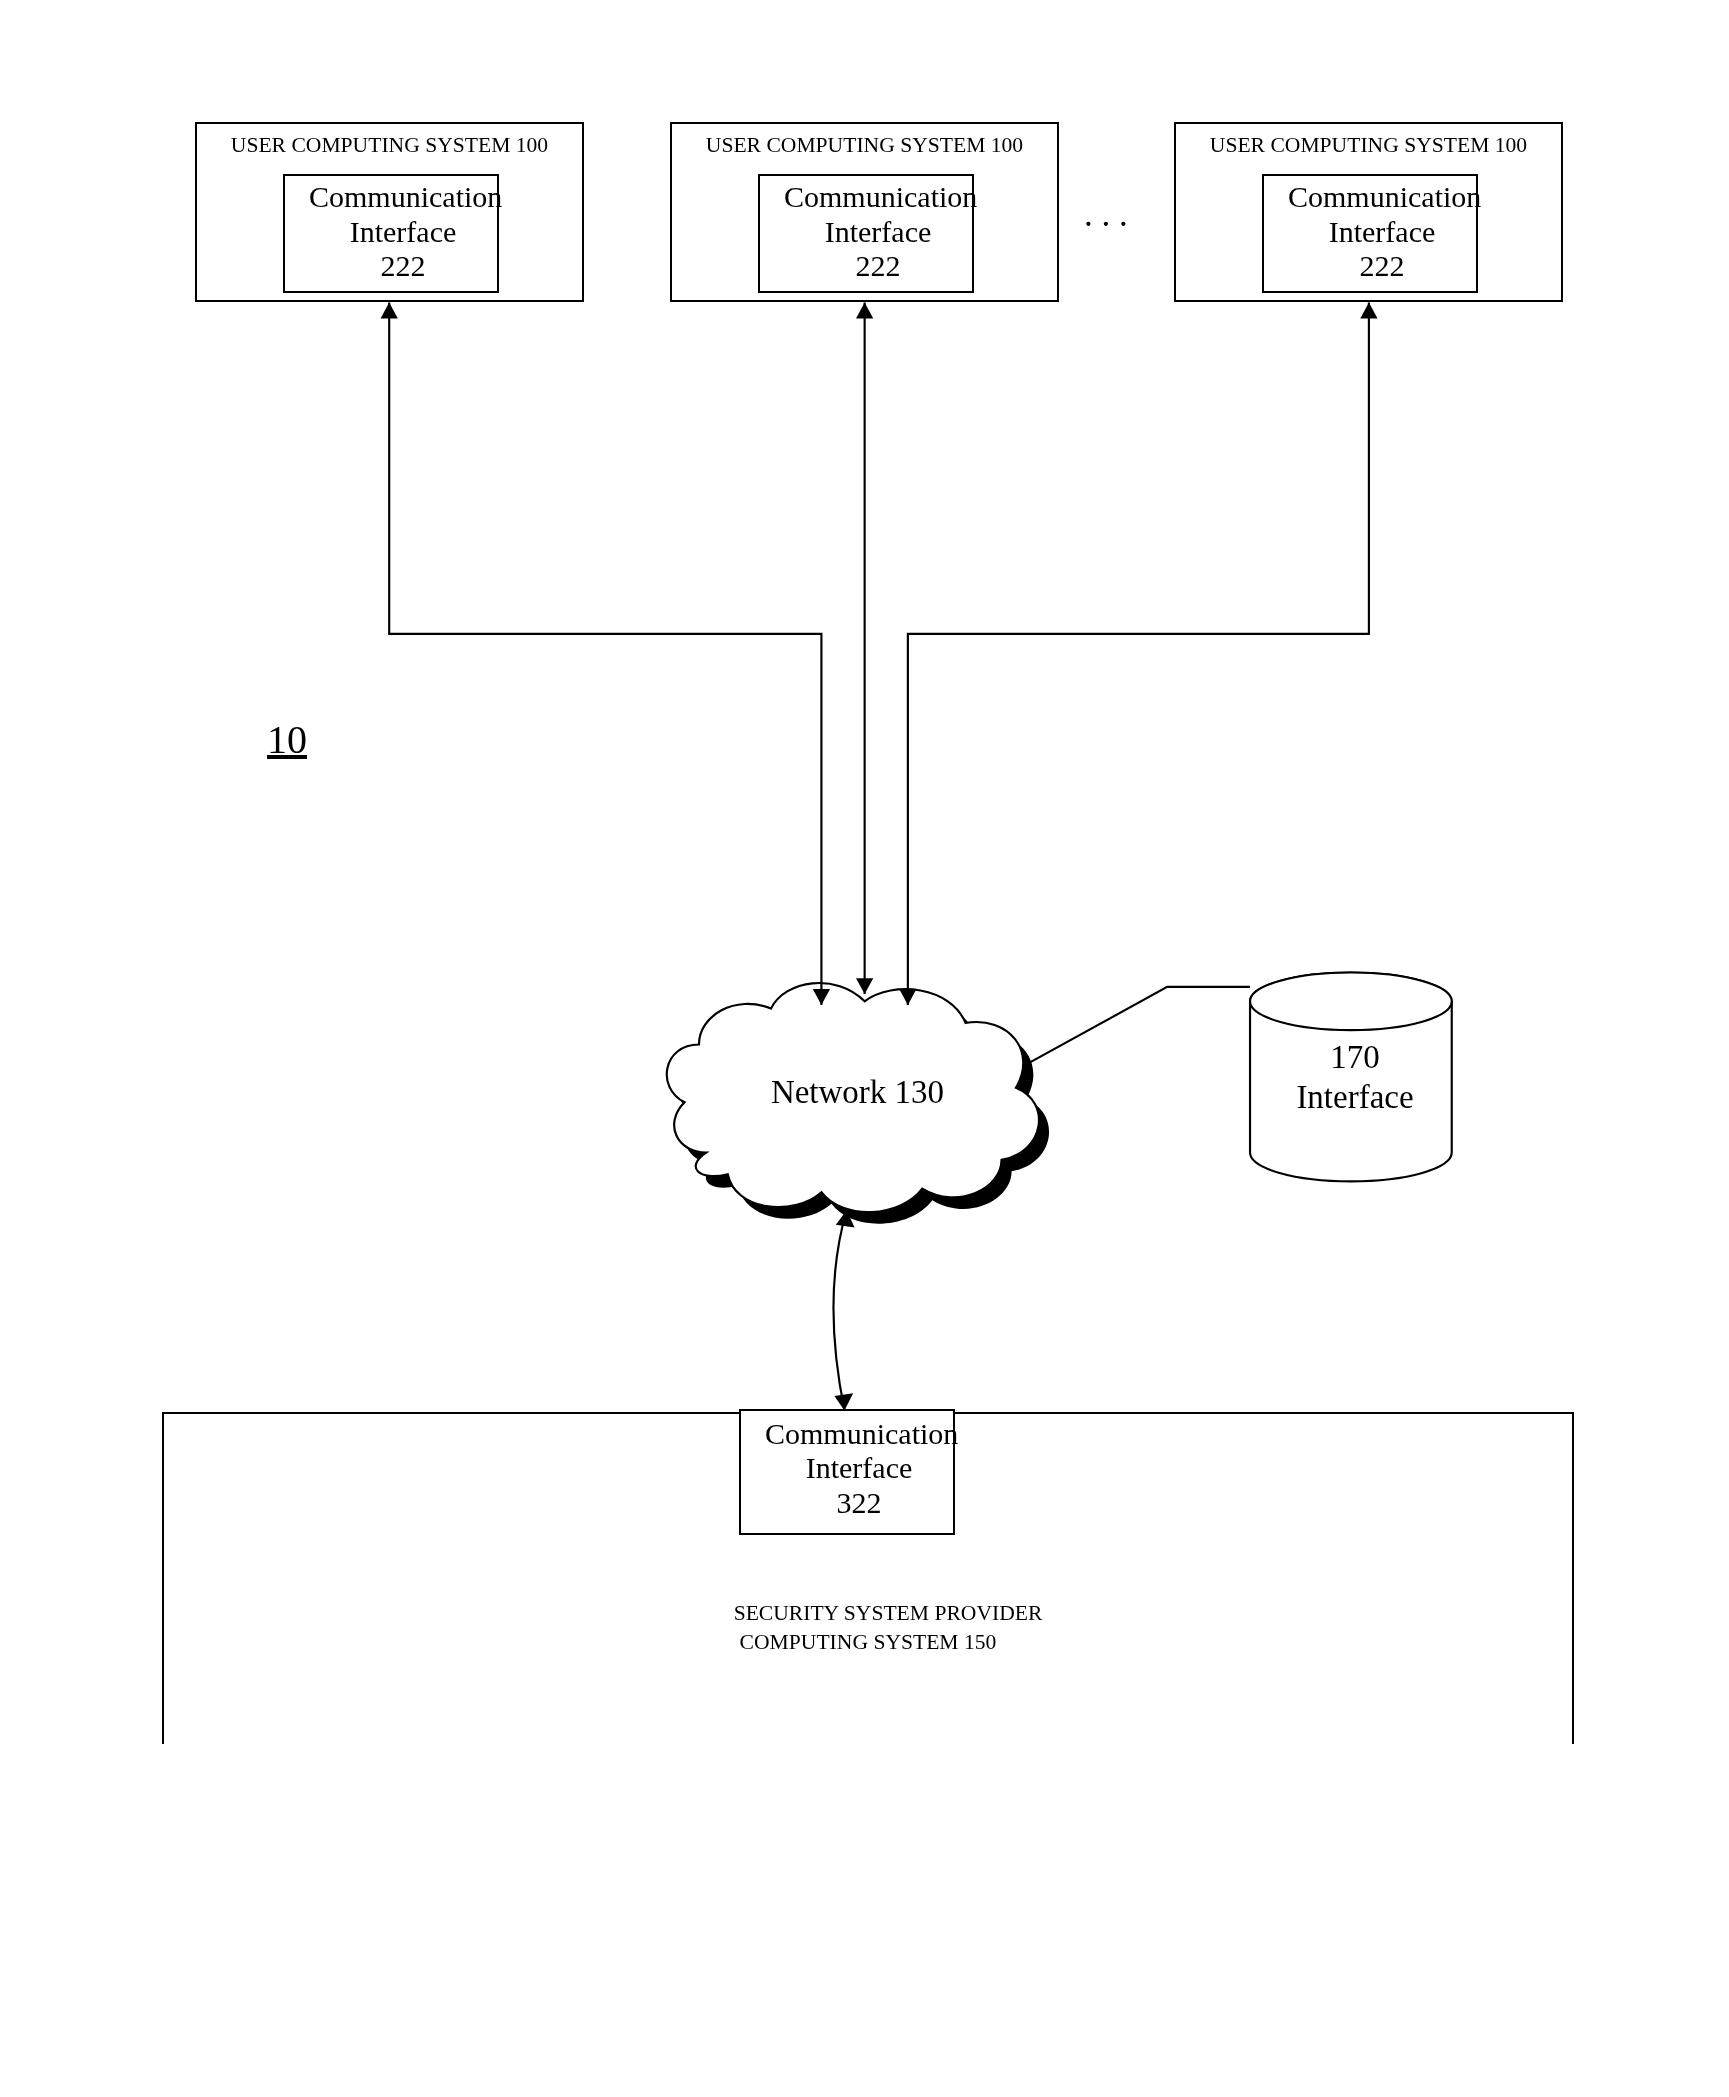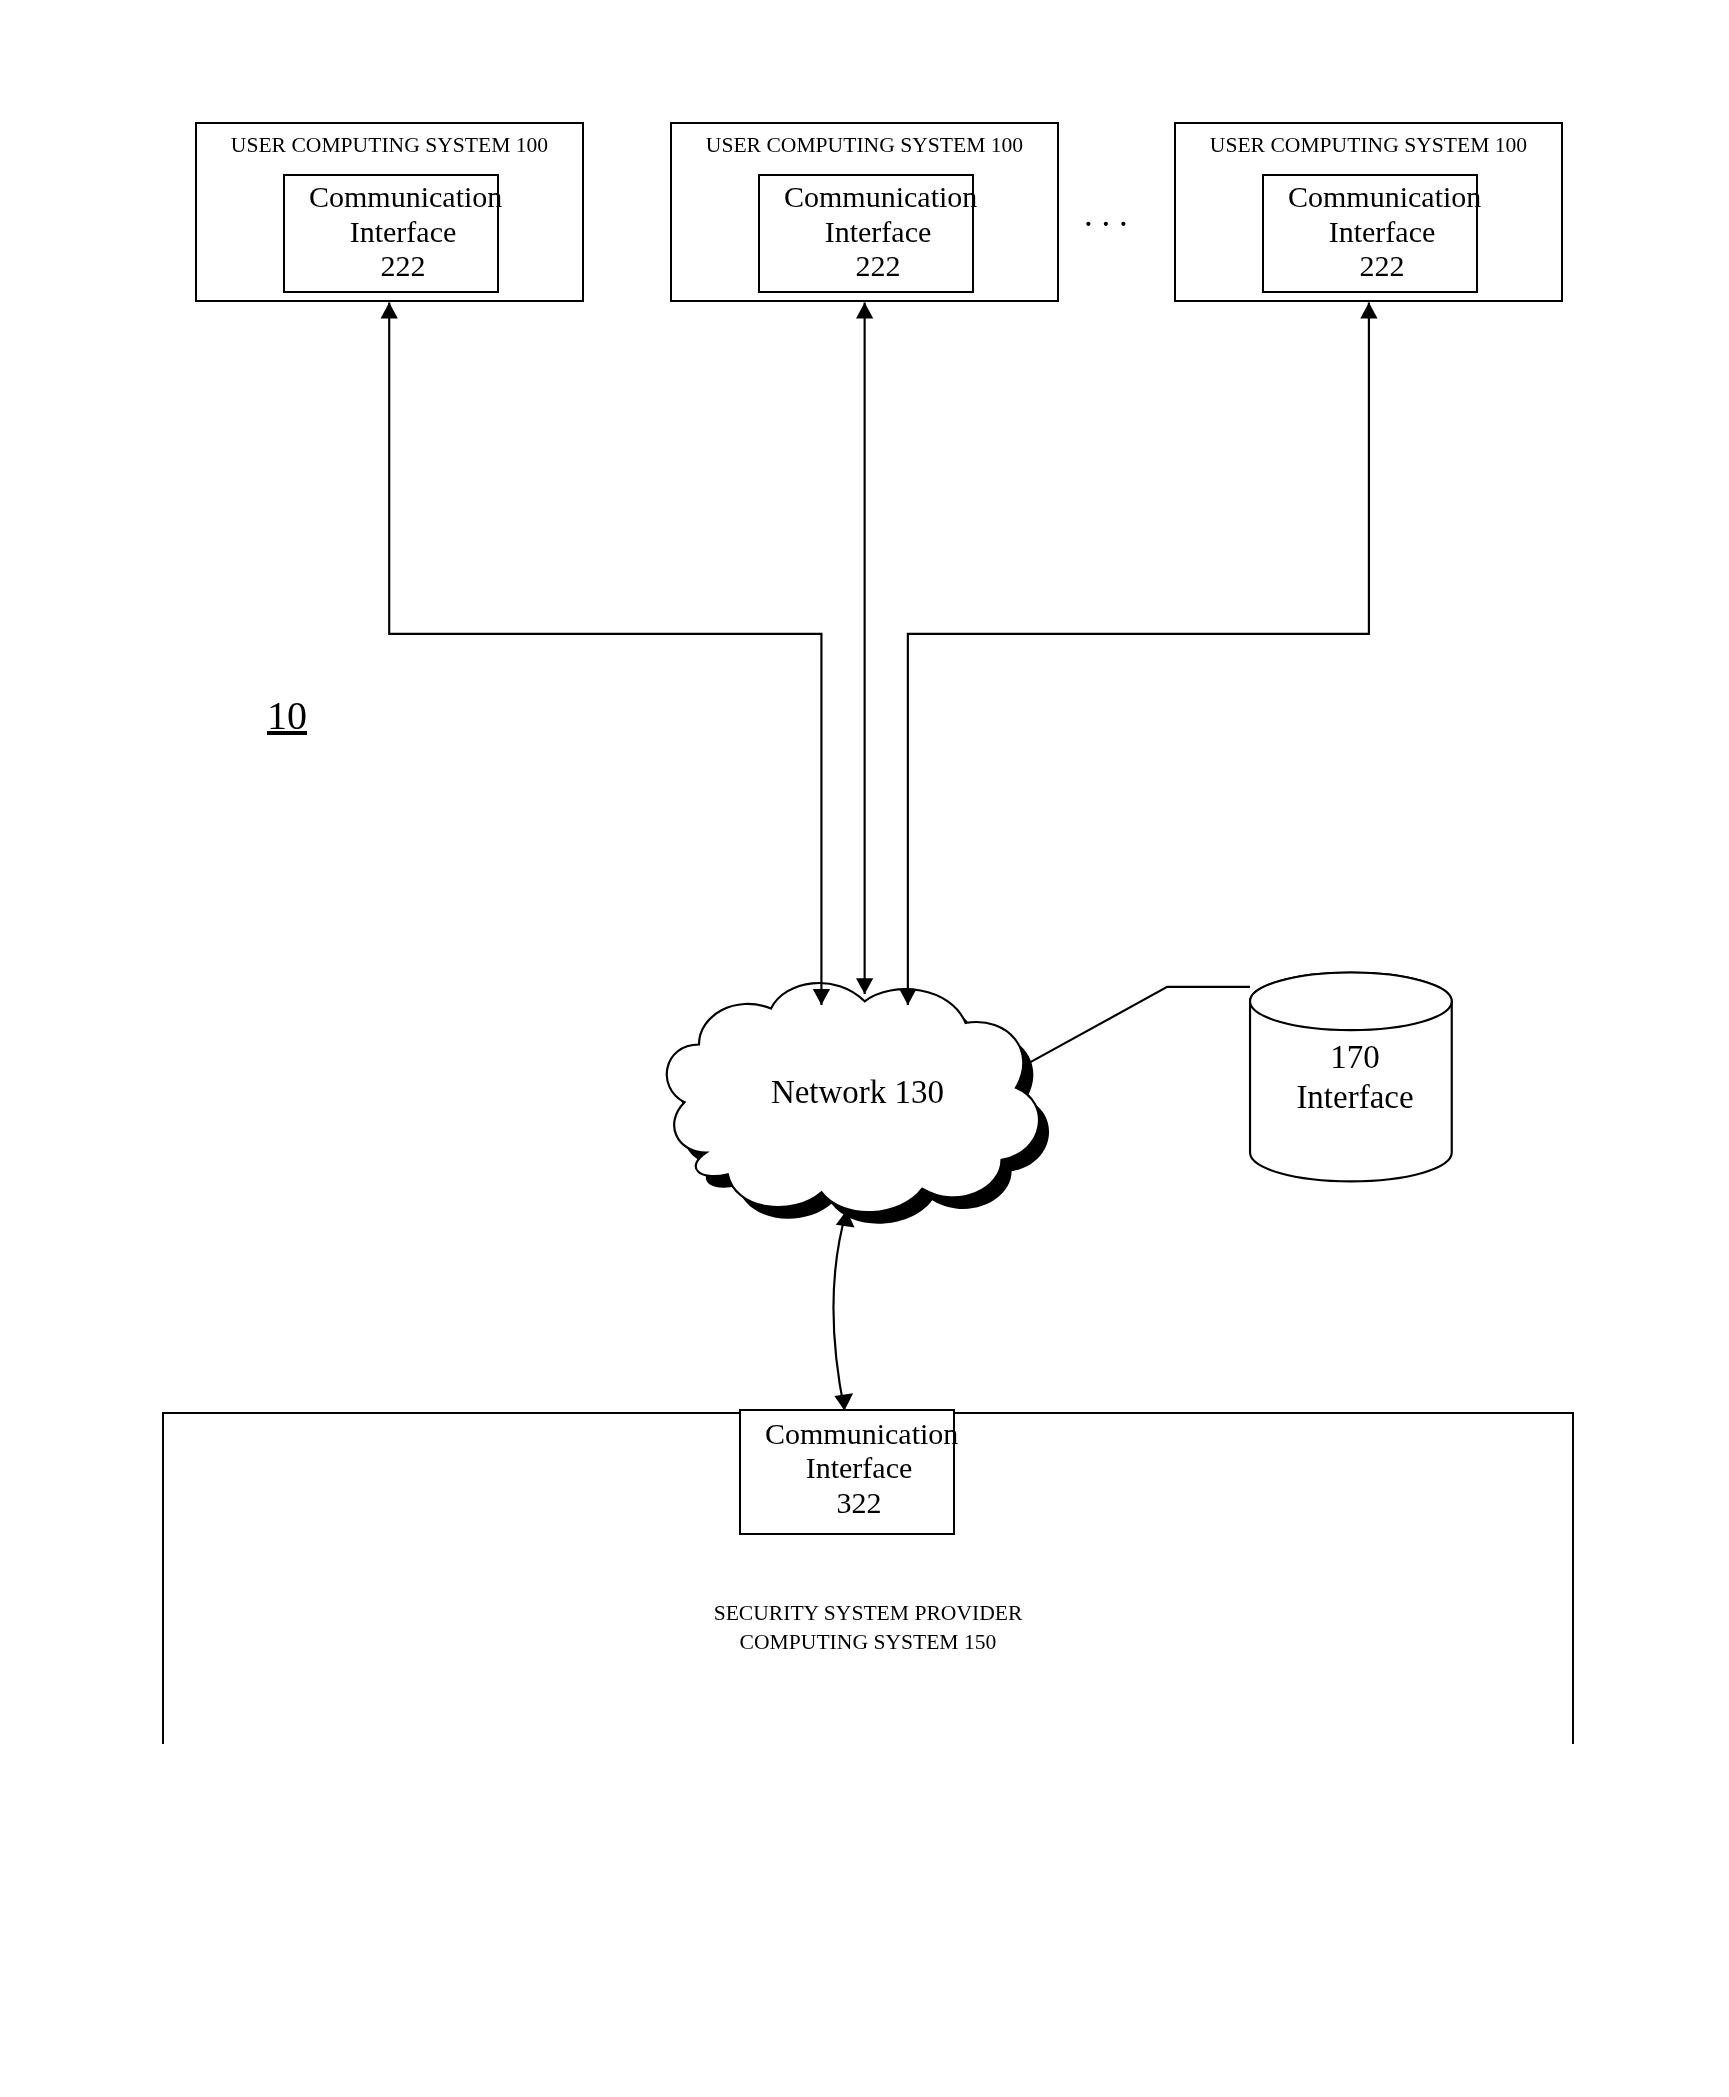--- a/index.html
+++ b/index.html
@@ -106,21 +106,21 @@
 
   <div class="box" style="left:1174px; top:122px; width:389px; height:180px;">
     <div class="outer-box-title">USER COMPUTING SYSTEM 100</div>
     <div class="inner-box" style="left:86px; top:50px; width:216px; height:119px;">
       <div class="line" style="padding-top:4.3px;">Communication</div>
       <div class="line">Interface</div>
       <div class="line">222</div>
     </div>
   </div>
 
-  <div class="ref-label" style="left:267px; top:692px;">10</div>
+  <div class="ref-label" style="left:267px; top:716px;">10</div>
 
   <svg class="overlay" viewBox="0 0 2401 2911">
     <defs>
       <marker id="arrowhead" markerWidth="12" markerHeight="12" refX="10" refY="6" orient="auto" markerUnits="userSpaceOnUse">
         <path d="M0,0 L12,6 L0,12 Z" fill="#000"></path>
       </marker>
     </defs>
 
     <g>
 
@@ -191,21 +191,21 @@
 
   <div class="network-label" style="left:764px; top:1074px; width:187px;">Network 130</div>
 
   <div class="db-labels" style="left:1290px; top:1038px; width:130px;">
     <div>170</div>
     <div>Interface</div>
   </div>
 
   <div class="box" style="left:162px; top:1412px; width:1412px; height:461px;">
 
-    <div class="big-title-line" style="top:187px;">SECURITY SYSTEM PROVIDER</div>
+    <div class="big-title-line" style="top:187px;padding-left:20px;">SECURITY SYSTEM PROVIDER</div>
     <div class="big-title-line" style="top:216px;">COMPUTING SYSTEM 150</div>
   </div>
   <div class="inner-box" style="left:739px; top:1409px; width:216px; height:126px; background:#fff;">
     <div class="line" style="padding-top:5.8px;">Communication</div>
     <div class="line">Interface</div>
     <div class="line">322</div>
   </div>
 
   <div class="fig-label" style="left:828px; top:1917px;">FIG.1</div>
 

